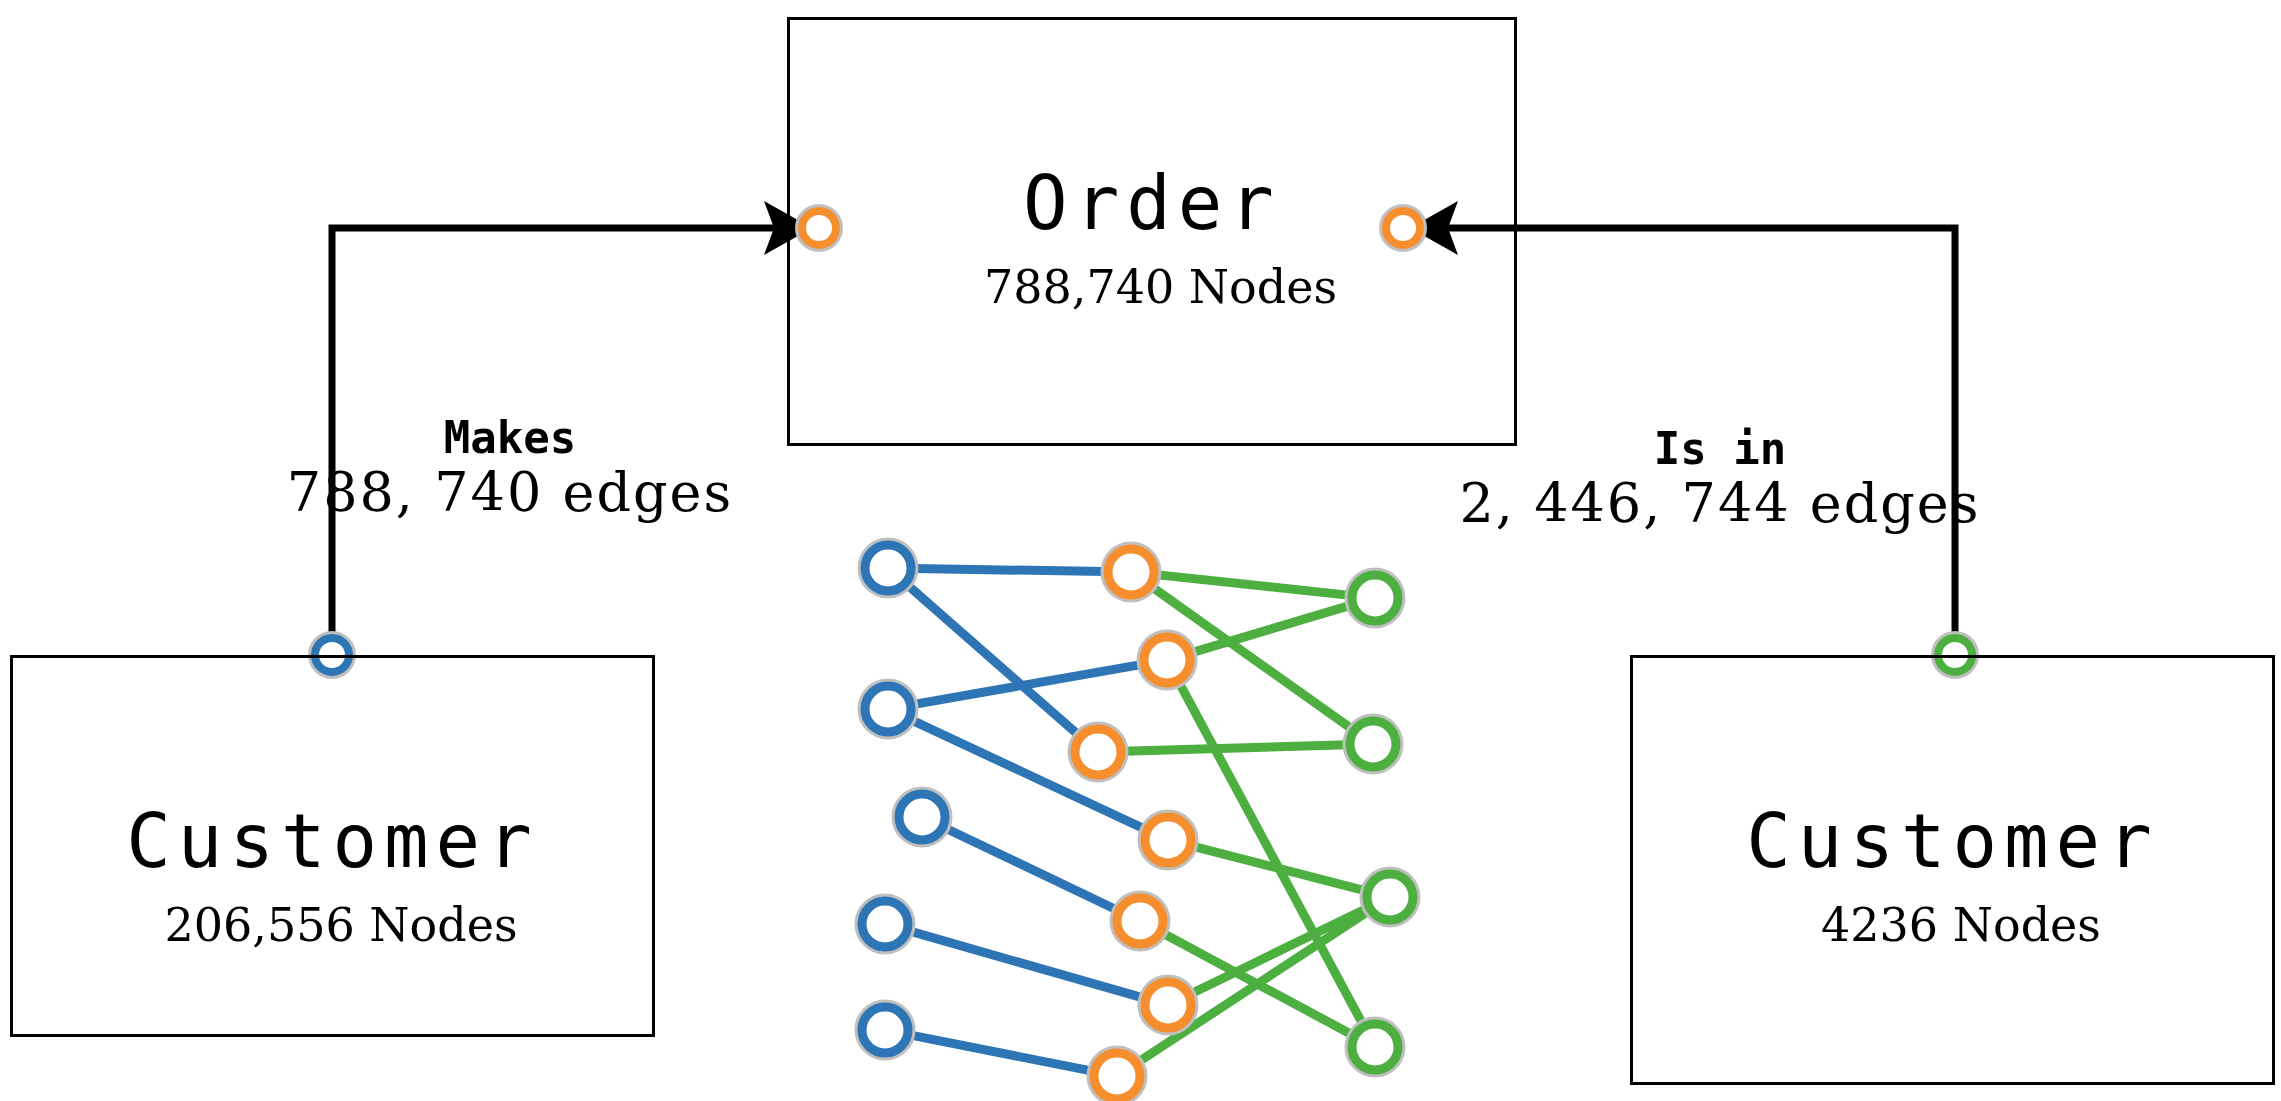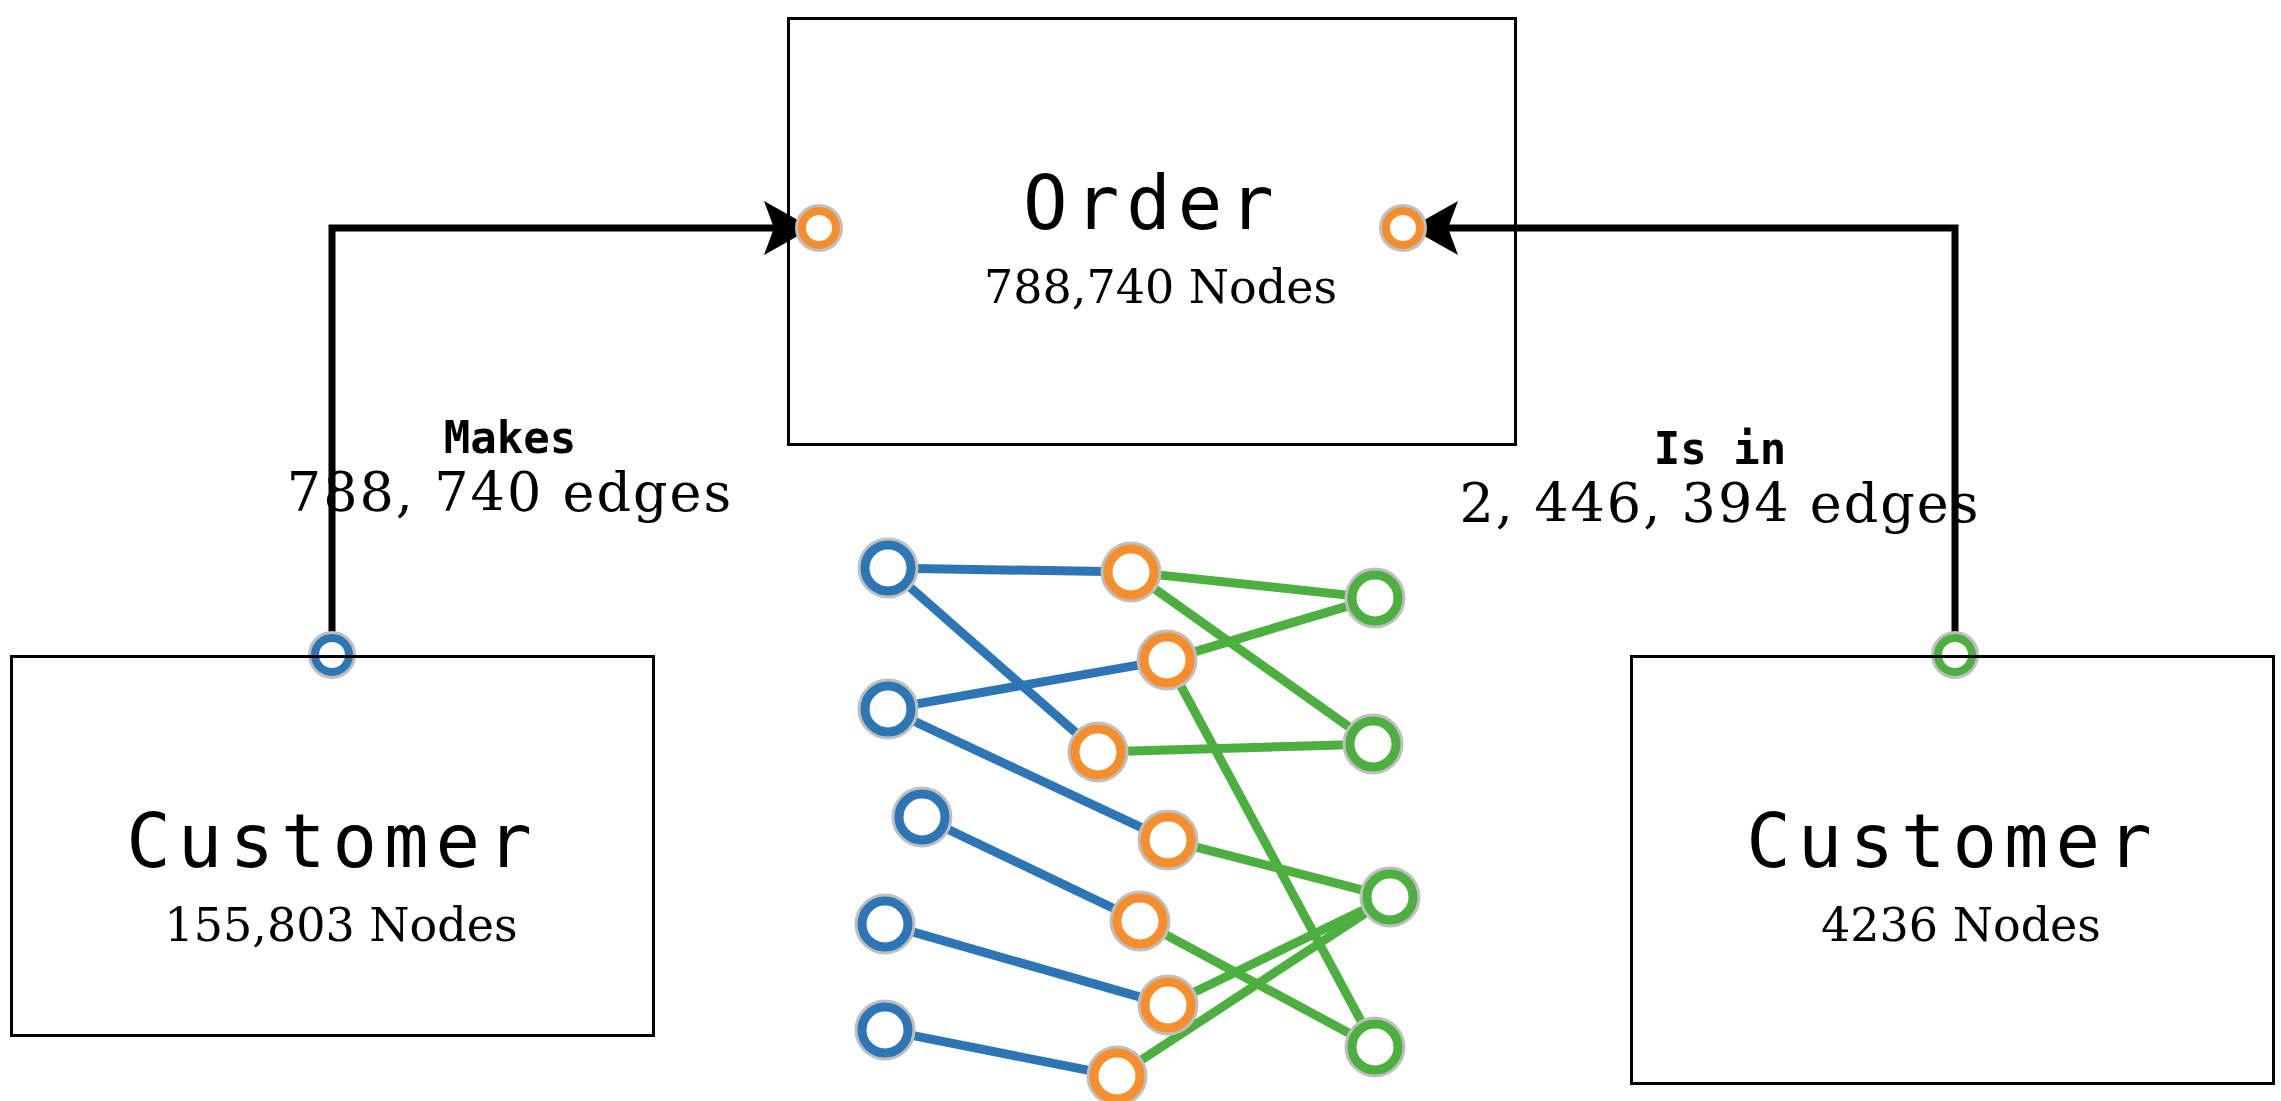--- a/index.html
+++ b/index.html
@@ -178,21 +178,21 @@
         <g>
           <circle cx="1955" cy="655" r="17" fill="#ffffff" stroke="#BFBFBF" stroke-width="14"></circle>
           <circle cx="1955" cy="655" r="17" fill="#ffffff" stroke="#4CAF3F" stroke-width="8"></circle>
         </g>
       </g>
   </svg>
 
   <div class="entity-box" id="box-customer" style="left: 10px; top: 655px; width: 645px; height: 382px;">
     <div class="entity-inner" id="customer-text" style="top: 140px;">
       <div class="entity-title" style="font-size: 74px; letter-spacing: 7px;">Customer</div>
-      <div class="entity-sub" style="font-size: 46px; margin-top: 14px;">155,803 Nodes</div>
+      <div class="entity-sub" style="font-size: 46px; margin-top: 14px;">206,556 Nodes</div>
     </div>
   </div>
 
   <div class="entity-box" id="box-order" style="left: 787px; top: 17px; width: 730px; height: 429px;">
     <div class="entity-inner" id="order-text" style="top: 140px;">
       <div class="entity-title" style="font-size: 74px; letter-spacing: 7px;">Order</div>
       <div class="entity-sub" style="font-size: 46px; margin-top: 14px;">788,740 Nodes</div>
     </div>
   </div>
 
@@ -203,16 +203,16 @@
     </div>
   </div>
 
   <div class="edge-label" id="label-makes" style="left: 230px; top: 415px; width: 560px;">
     <span class="rel-name">Makes</span>
     <span class="rel-count">788, 740 edges</span>
   </div>
 
   <div class="edge-label" id="label-isin" style="left: 1420px; top: 426px; width: 600px;">
     <span class="rel-name">Is in</span>
-    <span class="rel-count">2, 446, 394 edges</span>
+    <span class="rel-count">2, 446, 744 edges</span>
   </div>
 
 </div>
 
 </body></html>

